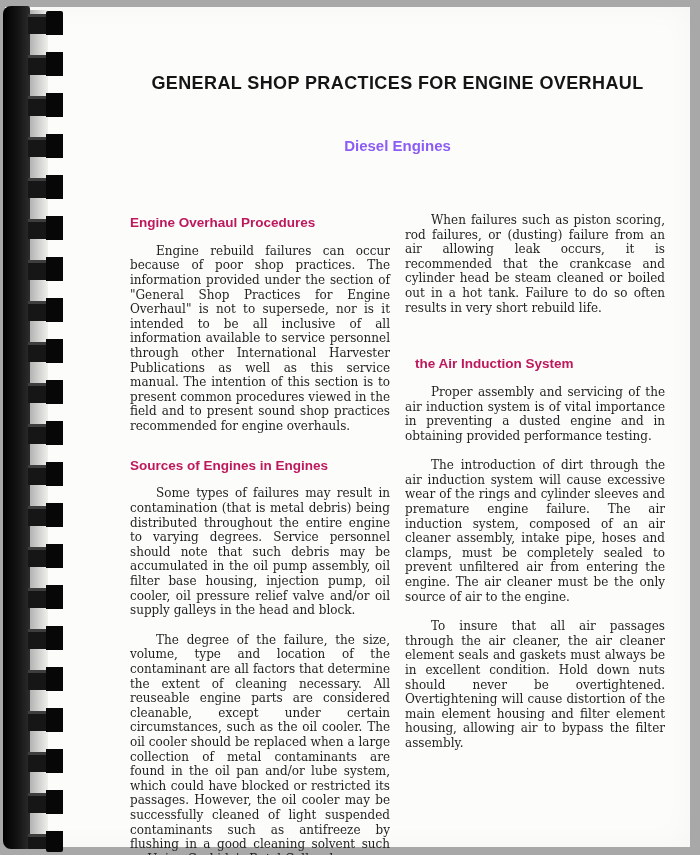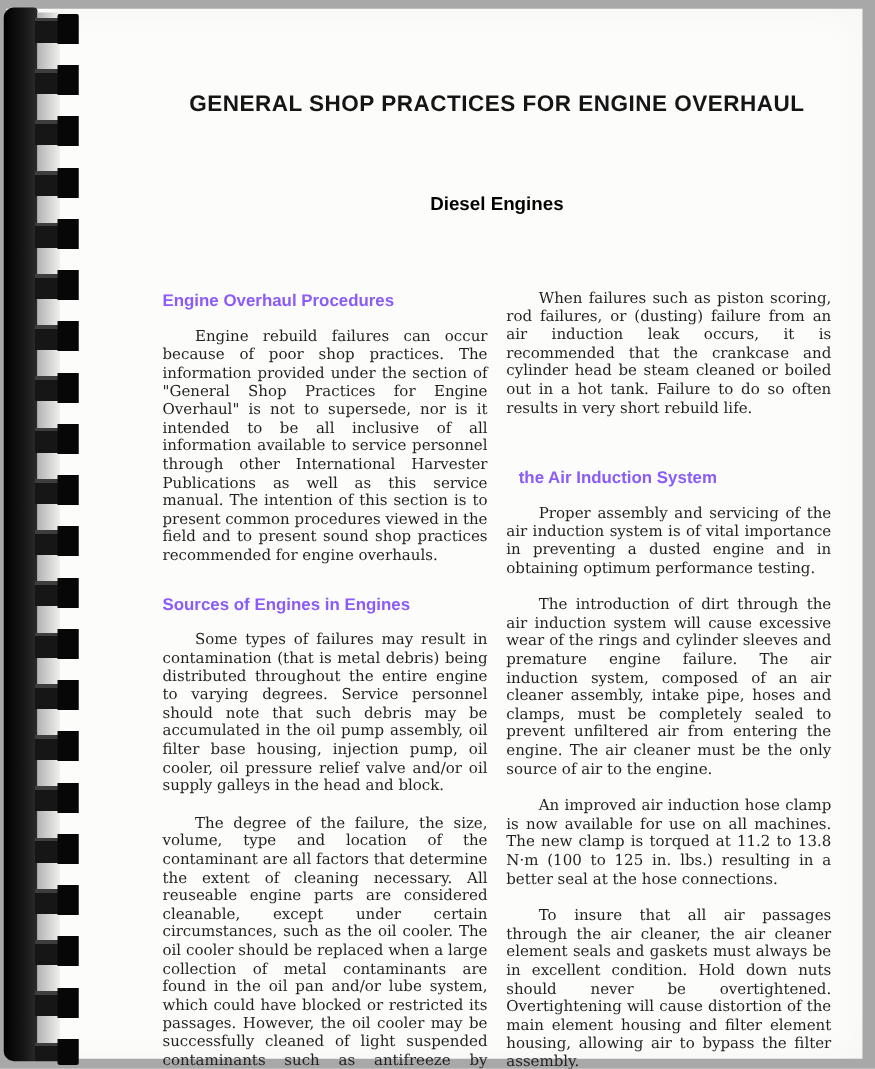--- a/index.html
+++ b/index.html
@@ -20,32 +20,32 @@
     display:flex;flex-direction:column;gap:39px;
   }
   .title{
     margin:66px 0 0;
     text-align:center;
     font-family:"Liberation Sans",sans-serif;
     font-weight:bold;font-size:18px;letter-spacing:0.4px;
     color:#151515;
   }
   .subtitle{
-    margin:22px 0 0;
+    margin:4px 0 0;
     text-align:center;
     font-family:"Liberation Sans",sans-serif;
     font-weight:bold;font-size:15px;
-    color:#000000;
+    color:#8b5cf6;
   }
   .cols{display:flex;gap:15px;margin-top:20px;}
   .col{flex:1;min-width:0;}
   .sec-heading{
     font-family:"Liberation Sans",sans-serif;
     font-weight:bold;font-size:13.5px;line-height:1.25;
-    color:#8b5cf6;
+    color:#be185d;
     margin:24px 0 12px;
   }
   .col .sec-heading:first-child{margin-top:2px;}
   .heading-indent{display:inline-block;padding-left:10px;text-align:right;}
   .para{
     font-size:12px;line-height:14.6px;
     text-align:justify;text-indent:26px;
     color:#1f1f1f;
     margin:0 0 15px;
   }
@@ -105,28 +105,27 @@
 
       <div class="col">
         <div class="sec-heading">Engine Overhaul Procedures</div>
         <p class="para">Engine rebuild failures can occur because of poor shop practices. The information provided under the section of "General Shop Practices for Engine Overhaul" is not to supersede, nor is it intended to be all inclusive of all information available to service personnel through other International Harvester Publications as well as this service manual. The intention of this section is to present common procedures viewed in the field and to present sound shop practices recommended for engine overhauls.</p>
         <div class="sec-heading">Sources of Engines in Engines</div>
         <p class="para">Some types of failures may result in contamination (that is metal debris) being distributed throughout the entire engine to varying degrees. Service personnel should note that such debris may be accumulated in the oil pump assembly, oil filter base housing, injection pump, oil cooler, oil pressure relief valve and/or oil supply galleys in the head and block.</p>
         <p class="para">The degree of the failure, the size, volume, type and location of the contaminant are all factors that determine the extent of cleaning necessary. All reuseable engine parts are considered cleanable, except under certain circumstances, such as the oil cooler. The oil cooler should be replaced when a large collection of metal contaminants are found in the oil pan and/or lube system, which could have blocked or restricted its passages. However, the oil cooler may be successfully cleaned of light suspended contaminants such as antifreeze by flushing in a good cleaning solvent such as Union Carbide's Butyl Cellosolve.</p>
       </div>
 
       <div class="col">
-        <p class="para">When failures such as piston scoring, rod failures, or (dusting) failure from an air induction leak occurs, it is recommended that the crankcase and cylinder head be steam cleaned or boiled out in a hot tank. Failure to do so often results in very short rebuild life.</p>
+        <p class="para">When failures such as piston scoring, rod failures, or (dusting) failure from an air allowing leak occurs, it is recommended that the crankcase and cylinder head be steam cleaned or boiled out in a hot tank. Failure to do so often results in very short rebuild life.</p>
         <div class="sec-heading">
           <br>
           <span class="heading-indent">the Air Induction System</span>
         </div>
-        <p class="para">Proper assembly and servicing of the air induction system is of vital importance in preventing a dusted engine and in obtaining optimum performance testing.</p>
+        <p class="para">Proper assembly and servicing of the air induction system is of vital importance in preventing a dusted engine and in obtaining provided performance testing.</p>
         <p class="para">The introduction of dirt through the air induction system will cause excessive wear of the rings and cylinder sleeves and premature engine failure. The air induction system, composed of an air cleaner assembly, intake pipe, hoses and clamps, must be completely sealed to prevent unfiltered air from entering the engine. The air cleaner must be the only source of air to the engine.</p>
-        <p class="para">An improved air induction hose clamp is now available for use on all machines. The new clamp is torqued at 11.2 to 13.8 N·m (100 to 125 in. lbs.) resulting in a better seal at the hose connections.</p>
         <p class="para">To insure that all air passages through the air cleaner, the air cleaner element seals and gaskets must always be in excellent condition. Hold down nuts should never be overtightened. Overtightening will cause distortion of the main element housing and filter element housing, allowing air to bypass the filter assembly.</p>
       </div>
 
     </div>
 
     <div class="pagenum">XV</div>
     <div class="footer-caption">Compiled and Reproduced From Original by Jensales Inc.</div>
 
   </div>
 </div>

